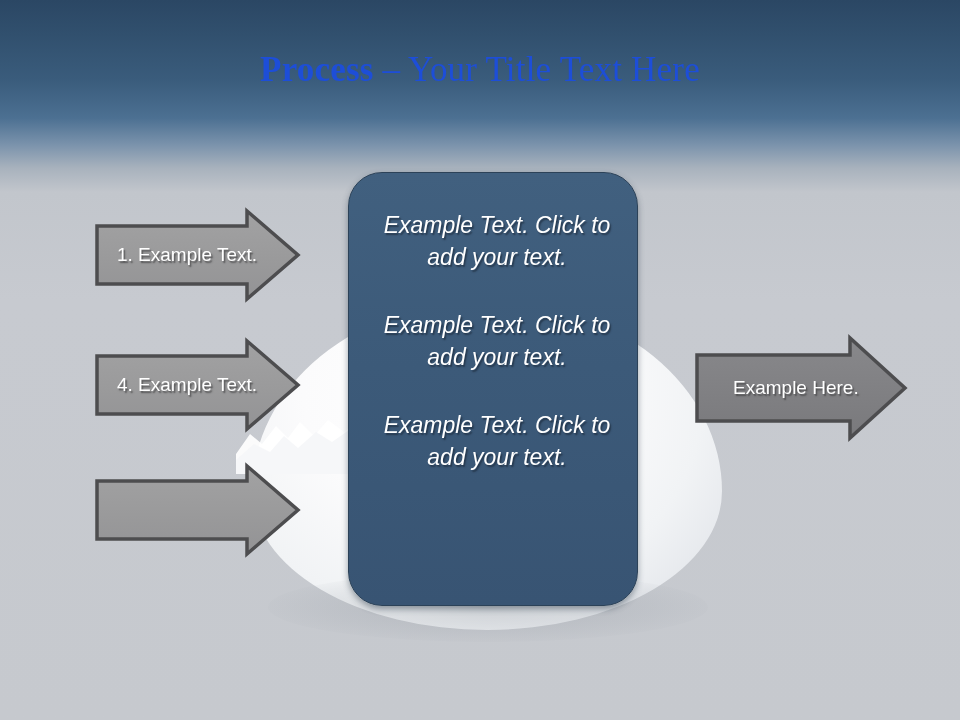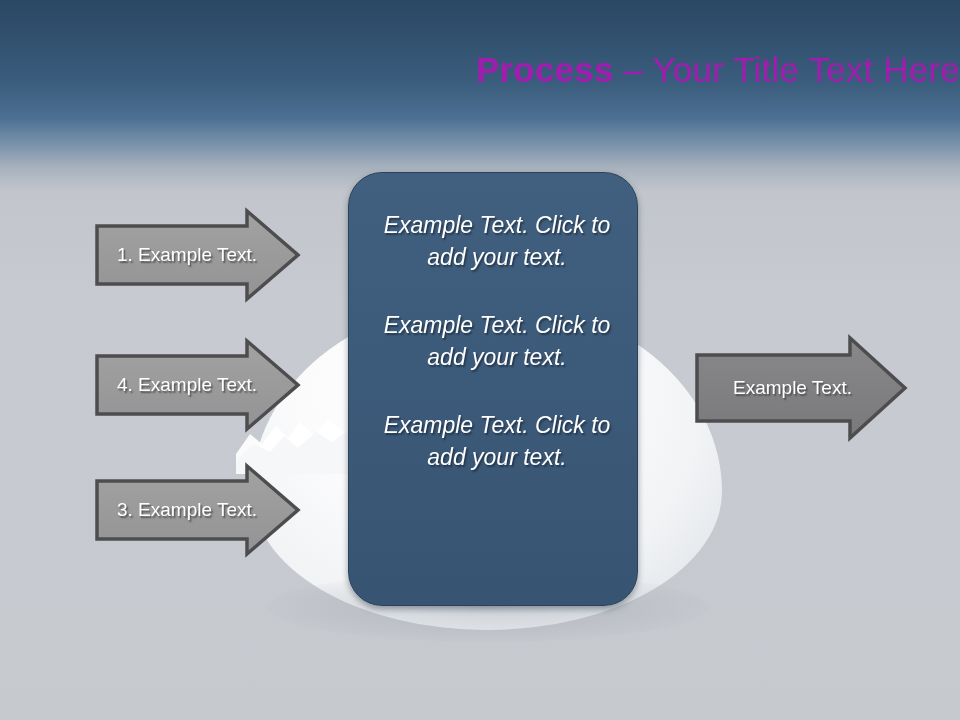--- a/index.html
+++ b/index.html
@@ -60,26 +60,27 @@
     width: 190px;
     height: 60px;
   }
 
   
   .title {
     position: absolute;
     left: 0;
     top: 48px;
     width: 960px;
-    text-align: right;
-    color: #a21caf;
+    text-align: center;
+    color: #1d4ed8;
     font-size: 35px;
     line-height: 44px;
     letter-spacing: 0.2px;
     white-space: nowrap;
+    font-family: Liberation Serif, serif;
   }
   .title .t-bold { font-weight: bold; }
   .title .t-rest { font-weight: normal; }
 
   
   .center-box {
     position: absolute;
     left: 348px;
     top: 172px;
     width: 290px;
@@ -185,35 +186,34 @@
     <svg width="205" height="92" viewBox="0 0 205 92">
       <defs>
         <linearGradient id="agrad3" x1="0" y1="0" x2="0" y2="1">
           <stop offset="0%" stop-color="#a2a2a3"></stop>
           <stop offset="55%" stop-color="#9a9a9b"></stop>
           <stop offset="100%" stop-color="#939395"></stop>
         </linearGradient>
       </defs>
       <path d="M2 17 L152 17 L152 2 L203 46 L152 90 L152 75 L2 75 Z" fill="url(#agrad3)" stroke="#4d4d4f" stroke-width="3.5" stroke-linejoin="miter"></path>
     </svg>
-    <span class="arrow-label">3. Example Text.</span>
   </div>
 
   <div class="arrow arrow-right" style="left:695px; top:336px; width:212px; height:104px;">
     <svg width="212" height="104" viewBox="0 0 212 104">
       <defs>
         <linearGradient id="agrad4" x1="0" y1="0" x2="0" y2="1">
           <stop offset="0%" stop-color="#88888b"></stop>
           <stop offset="55%" stop-color="#808083"></stop>
           <stop offset="100%" stop-color="#79797c"></stop>
         </linearGradient>
       </defs>
       <path d="M2 19 L155 19 L155 2 L210 52 L155 102 L155 85 L2 85 Z" fill="url(#agrad4)" stroke="#4d4d4f" stroke-width="3.5" stroke-linejoin="miter"></path>
     </svg>
-    <span class="arrow-label">Example Text.</span>
+    <span class="arrow-label">Example Here.</span>
   </div>
 
   <div class="center-box">
     <p class="center-para">
       <span>Example Text. Click  to add your text.</span>
     </p>
     <p class="center-para">
       <span>Example Text. Click  to add your text.</span>
     </p>
     <p class="center-para">

